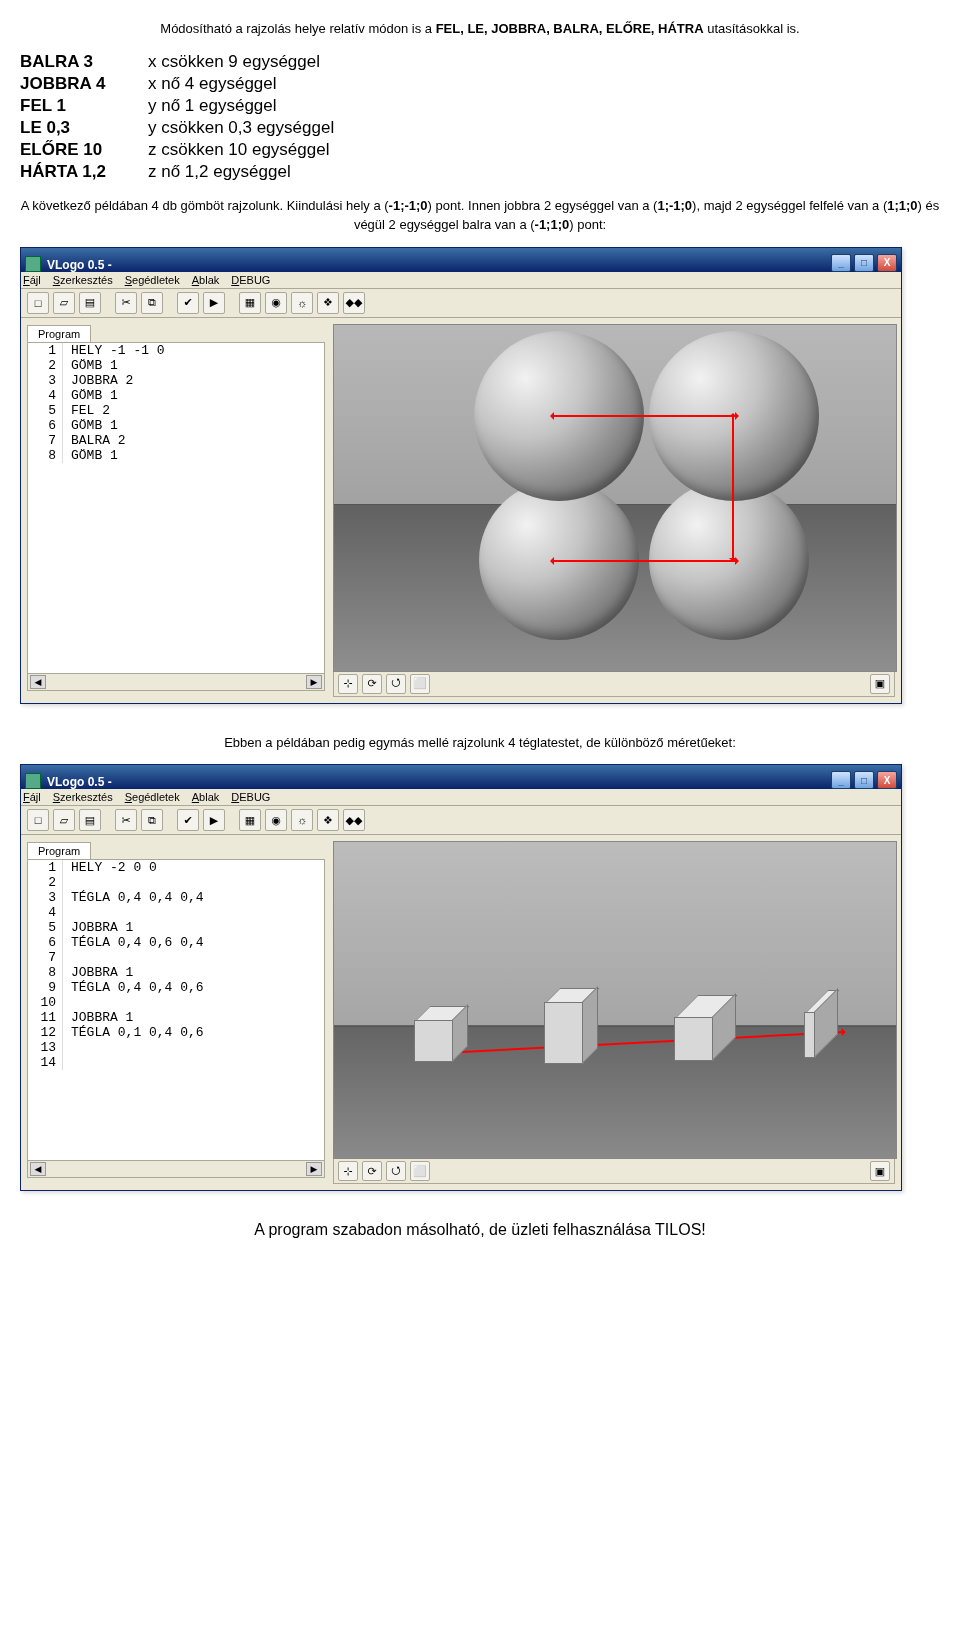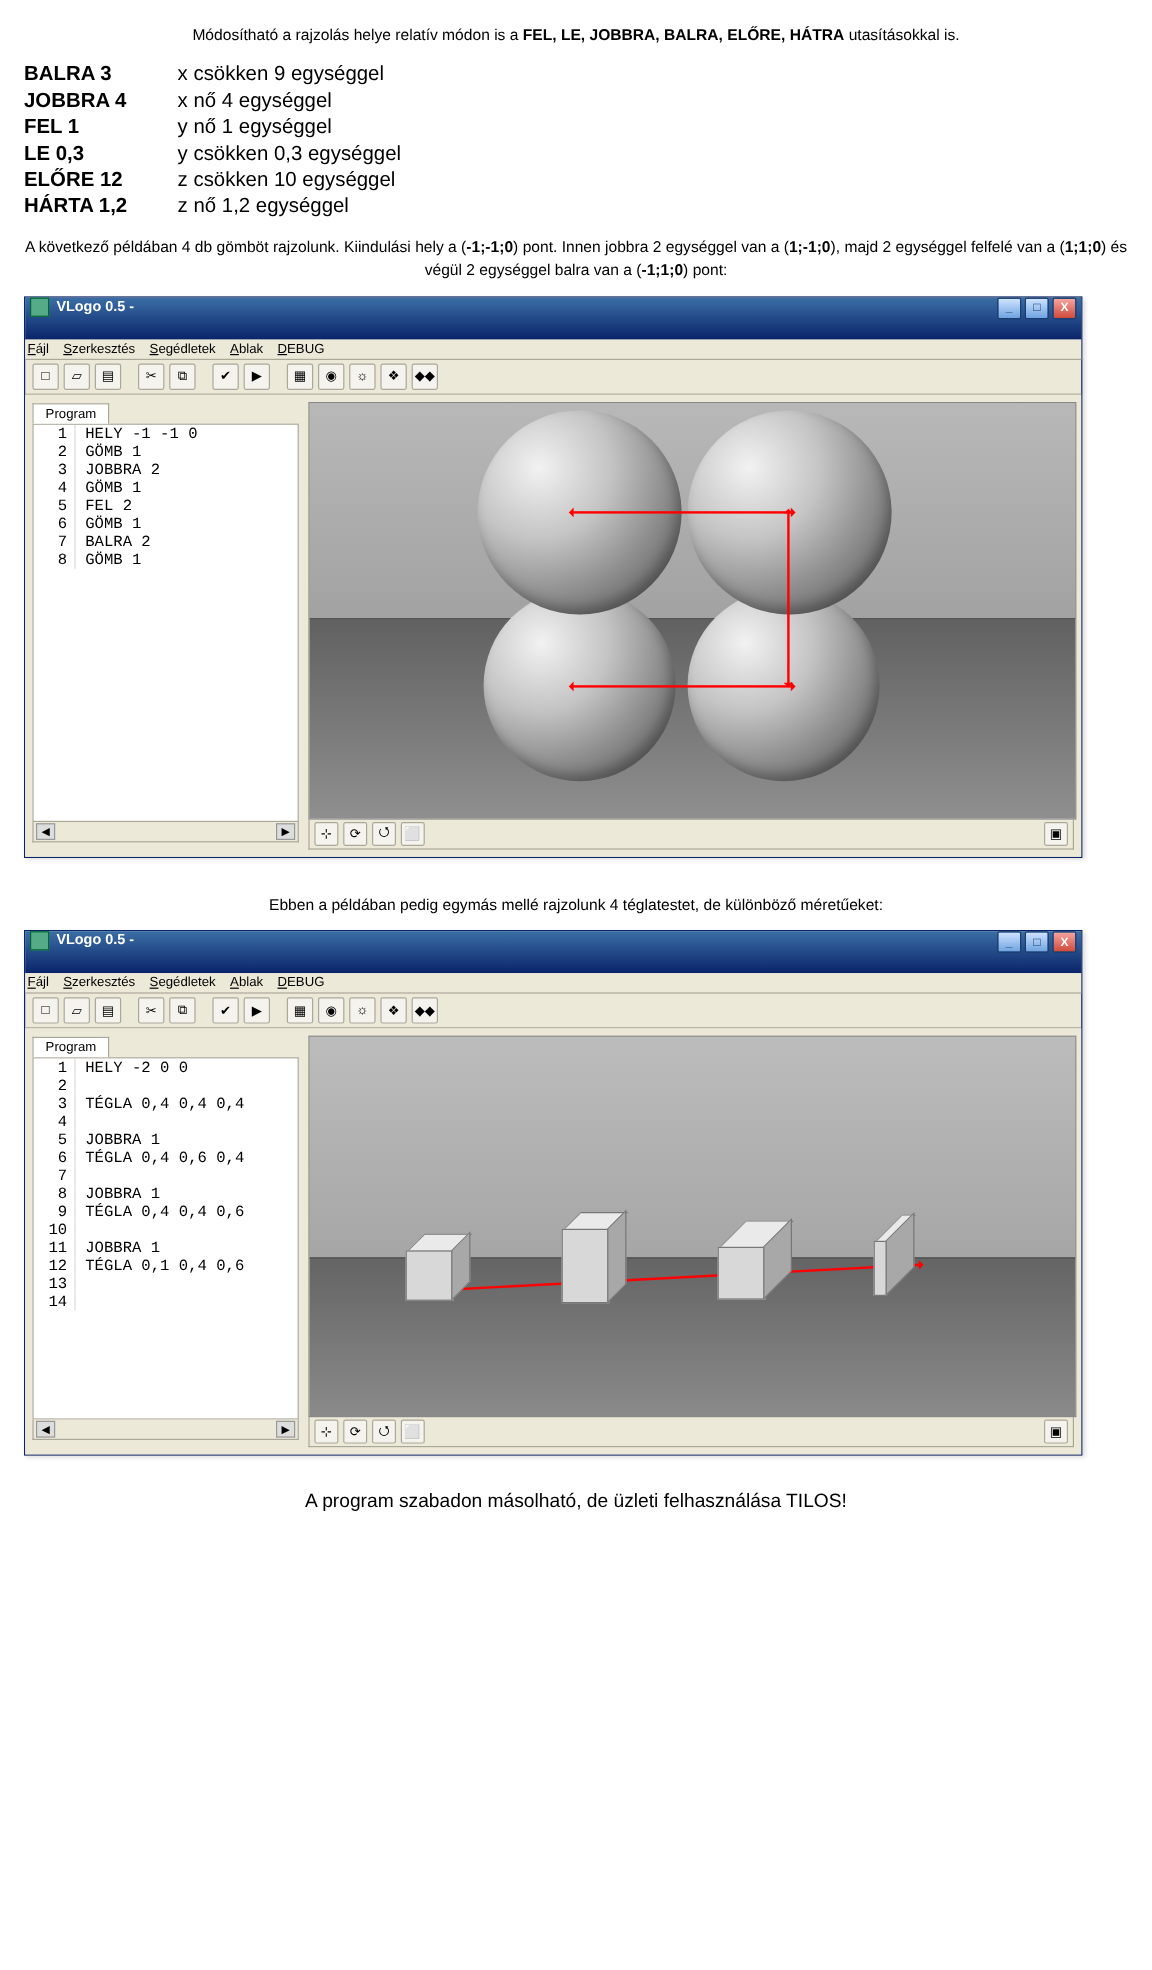--- a/index.html
+++ b/index.html
@@ -5,33 +5,33 @@
 html,body{margin:0;padding:0;background:#fff;font-family:Verdana,Arial,sans-serif;font-size:16px;color:#000;}
 .page{width:920px;margin:0 auto;padding:20px 20px 40px;}
 .header-line{text-align:center;font-size:16px;margin-bottom:28px;}
 .body-text{font-size:13px;line-height:1.45;margin:0 0 12px 0;text-align:center;}
 .body-text b,.body-text strong{font-weight:bold;}
 .cmd-table{border-collapse:collapse;margin:6px 0 14px 0;}
 .cmd-table td{padding:1px 8px 1px 0;font-size:17px;vertical-align:top;}
 .cmd-table td.cmd{font-weight:bold;width:120px;}
 
 .vlogo-window{border:1px solid #0a246a;background:#ece9d8;box-shadow:2px 2px 4px rgba(0,0,0,.15);margin:8px 0 30px;}
-.titlebar{height:35px;background:linear-gradient(#3b6ea5,#0a246a);display:flex;align-items:flex-start;padding:0 4px;color:#fff;font-size:12px;font-weight:bold;}
+.titlebar{height:24px;background:linear-gradient(#3b6ea5,#0a246a);display:flex;align-items:flex-end;padding:0 4px;color:#fff;font-size:12px;font-weight:bold;}
 .titlebar .icon{width:14px;height:14px;background:#5a8;border:1px solid #063;margin-right:6px;}
 .titlebar .spacer{flex:1;}
 .titlebar .tbtn{width:18px;height:16px;background:linear-gradient(#cfe3ff,#6fa3e0);border:1px solid #1a3d6e;border-radius:2px;margin-left:3px;display:flex;align-items:center;justify-content:center;color:#1a3d6e;font-size:10px;font-weight:bold;}
 .titlebar .tbtn.close{background:linear-gradient(#f6a5a0,#d04a3a);color:#fff;}
 .menubar{background:#ece9d8;border-bottom:1px solid #aca899;padding:2px 2px;display:flex;gap:12px;font-size:11px;}
 .menubar span{cursor:default;}
 .menubar span u{text-decoration:underline;}
 .toolbar{border-bottom:1px solid #aca899;padding:3px 6px;display:flex;gap:4px;}
 .tb-btn{width:20px;height:20px;border:1px solid #aca899;background:#f4f3ee;display:flex;align-items:center;justify-content:center;font-size:11px;border-radius:2px;}
 .tb-sep{width:6px;}
 .workarea{display:flex;background:#ece9d8;padding:6px;gap:8px;}
-.left-pane{width:222px;}
+.left-pane{width:298px;}
 .tab{display:inline-block;background:#fff;border:1px solid #aca899;border-bottom:none;padding:2px 10px;font-size:11px;}
 .code-box{background:#fff;border:1px solid #aca899;height:330px;font-family:"Courier New",monospace;font-size:13px;overflow:auto;}
 .code-row{display:flex;}
 .code-row .ln{width:28px;text-align:right;color:#000;padding:0 6px 0 0;border-right:1px solid #ddd;user-select:none;}
 .code-row .tx{padding-left:8px;white-space:pre;}
 .hscroll{background:#ece9d8;border:1px solid #aca899;border-top:none;height:16px;display:flex;align-items:center;justify-content:space-between;padding:0 2px;}
 .hscroll .ar{width:14px;height:12px;background:#ddd;border:1px solid #999;font-size:9px;display:flex;align-items:center;justify-content:center;}
 .right-pane{flex:1;}
 .viewport{position:relative;width:100%;height:346px;background:linear-gradient(#b8b8b8 0%,#a2a2a2 52%,#616161 52%,#8f8f8f 100%);border:1px solid #888;}
 .ground-line{position:absolute;left:0;right:0;top:52%;height:1px;background:#555;}
@@ -77,21 +77,21 @@
         </tr>
         <tr>
           <td class="cmd">FEL 1</td>
           <td>y nő 1 egységgel</td>
         </tr>
         <tr>
           <td class="cmd">LE 0,3</td>
           <td>y csökken 0,3 egységgel</td>
         </tr>
         <tr>
-          <td class="cmd">ELŐRE 12</td>
+          <td class="cmd">ELŐRE 10</td>
           <td>z csökken 10 egységgel</td>
         </tr>
         <tr>
           <td class="cmd">HÁRTA 1,2</td>
           <td>z nő 1,2 egységgel</td>
         </tr>
       </tbody>
   </table>
 
   <p class="body-text">

